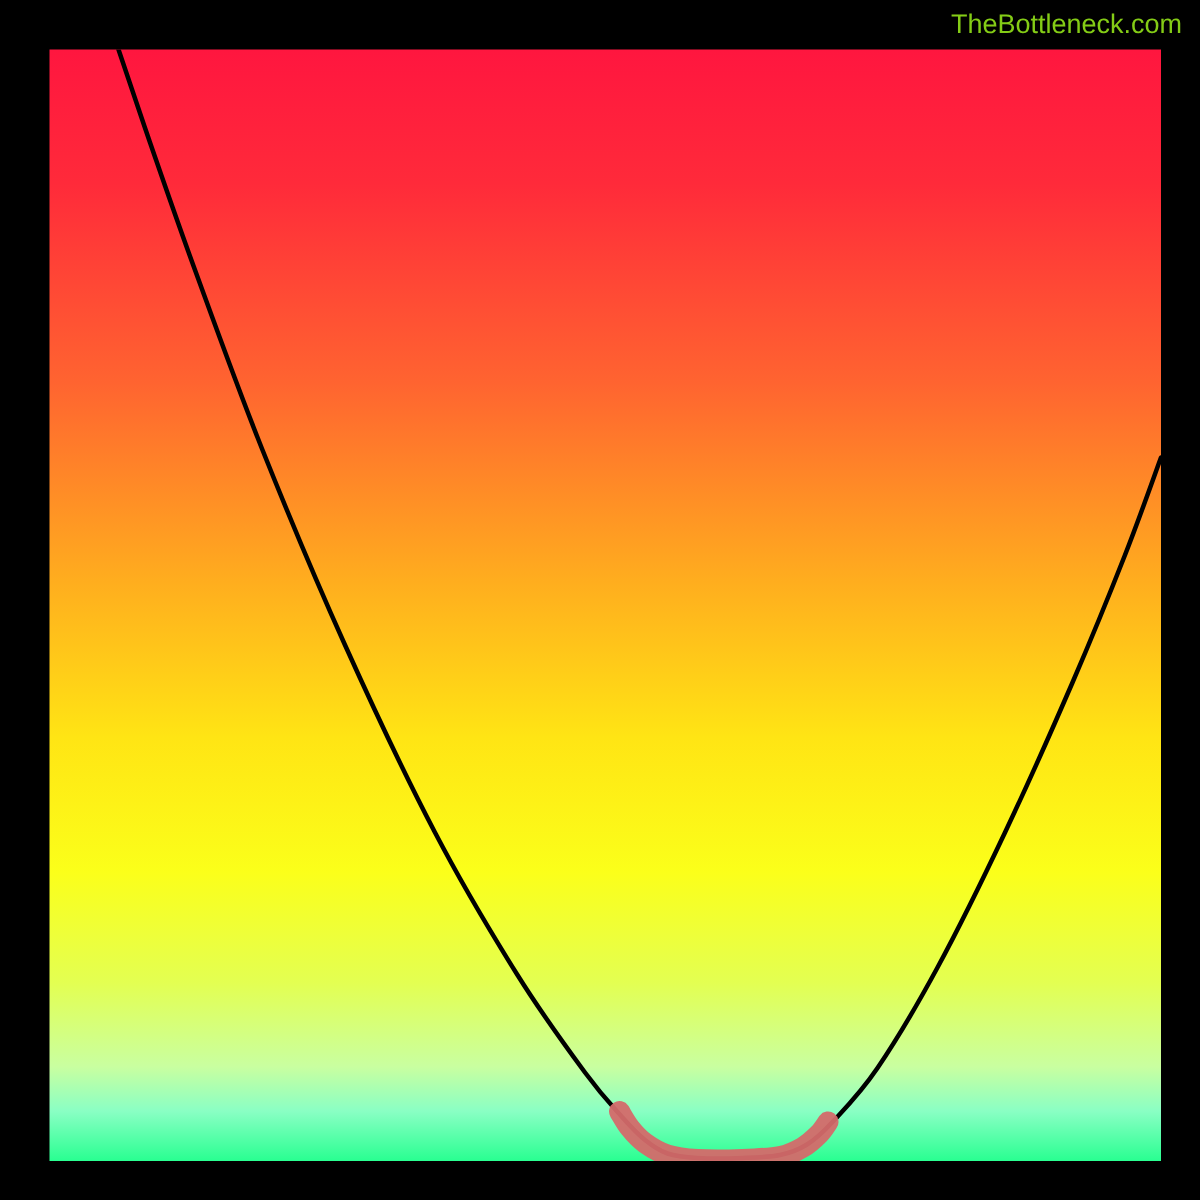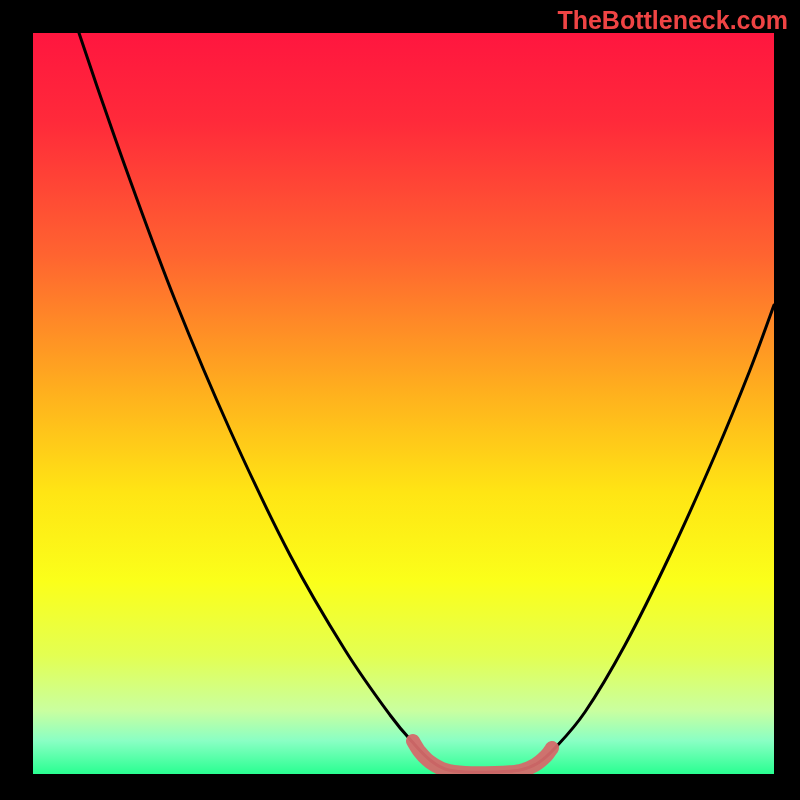--- a/index.html
+++ b/index.html
@@ -14,23 +14,23 @@
   .frame {
     position: relative;
     width: 800px;
     height: 800px;
     background: #000;
   }
   .attribution {
     position: absolute;
     top: 6px;
     right: 12px;
-    color: #ef4444;
-    font-size: 25px;
-    font-weight: 700;
+    color: #84cc16;
+    font-size: 18px;
+    font-weight: 400;
     z-index: 10;
     user-select: none;
   }
   svg {
     position: absolute;
     top: 0;
     left: 0;
   }
 </style>
 </head>

